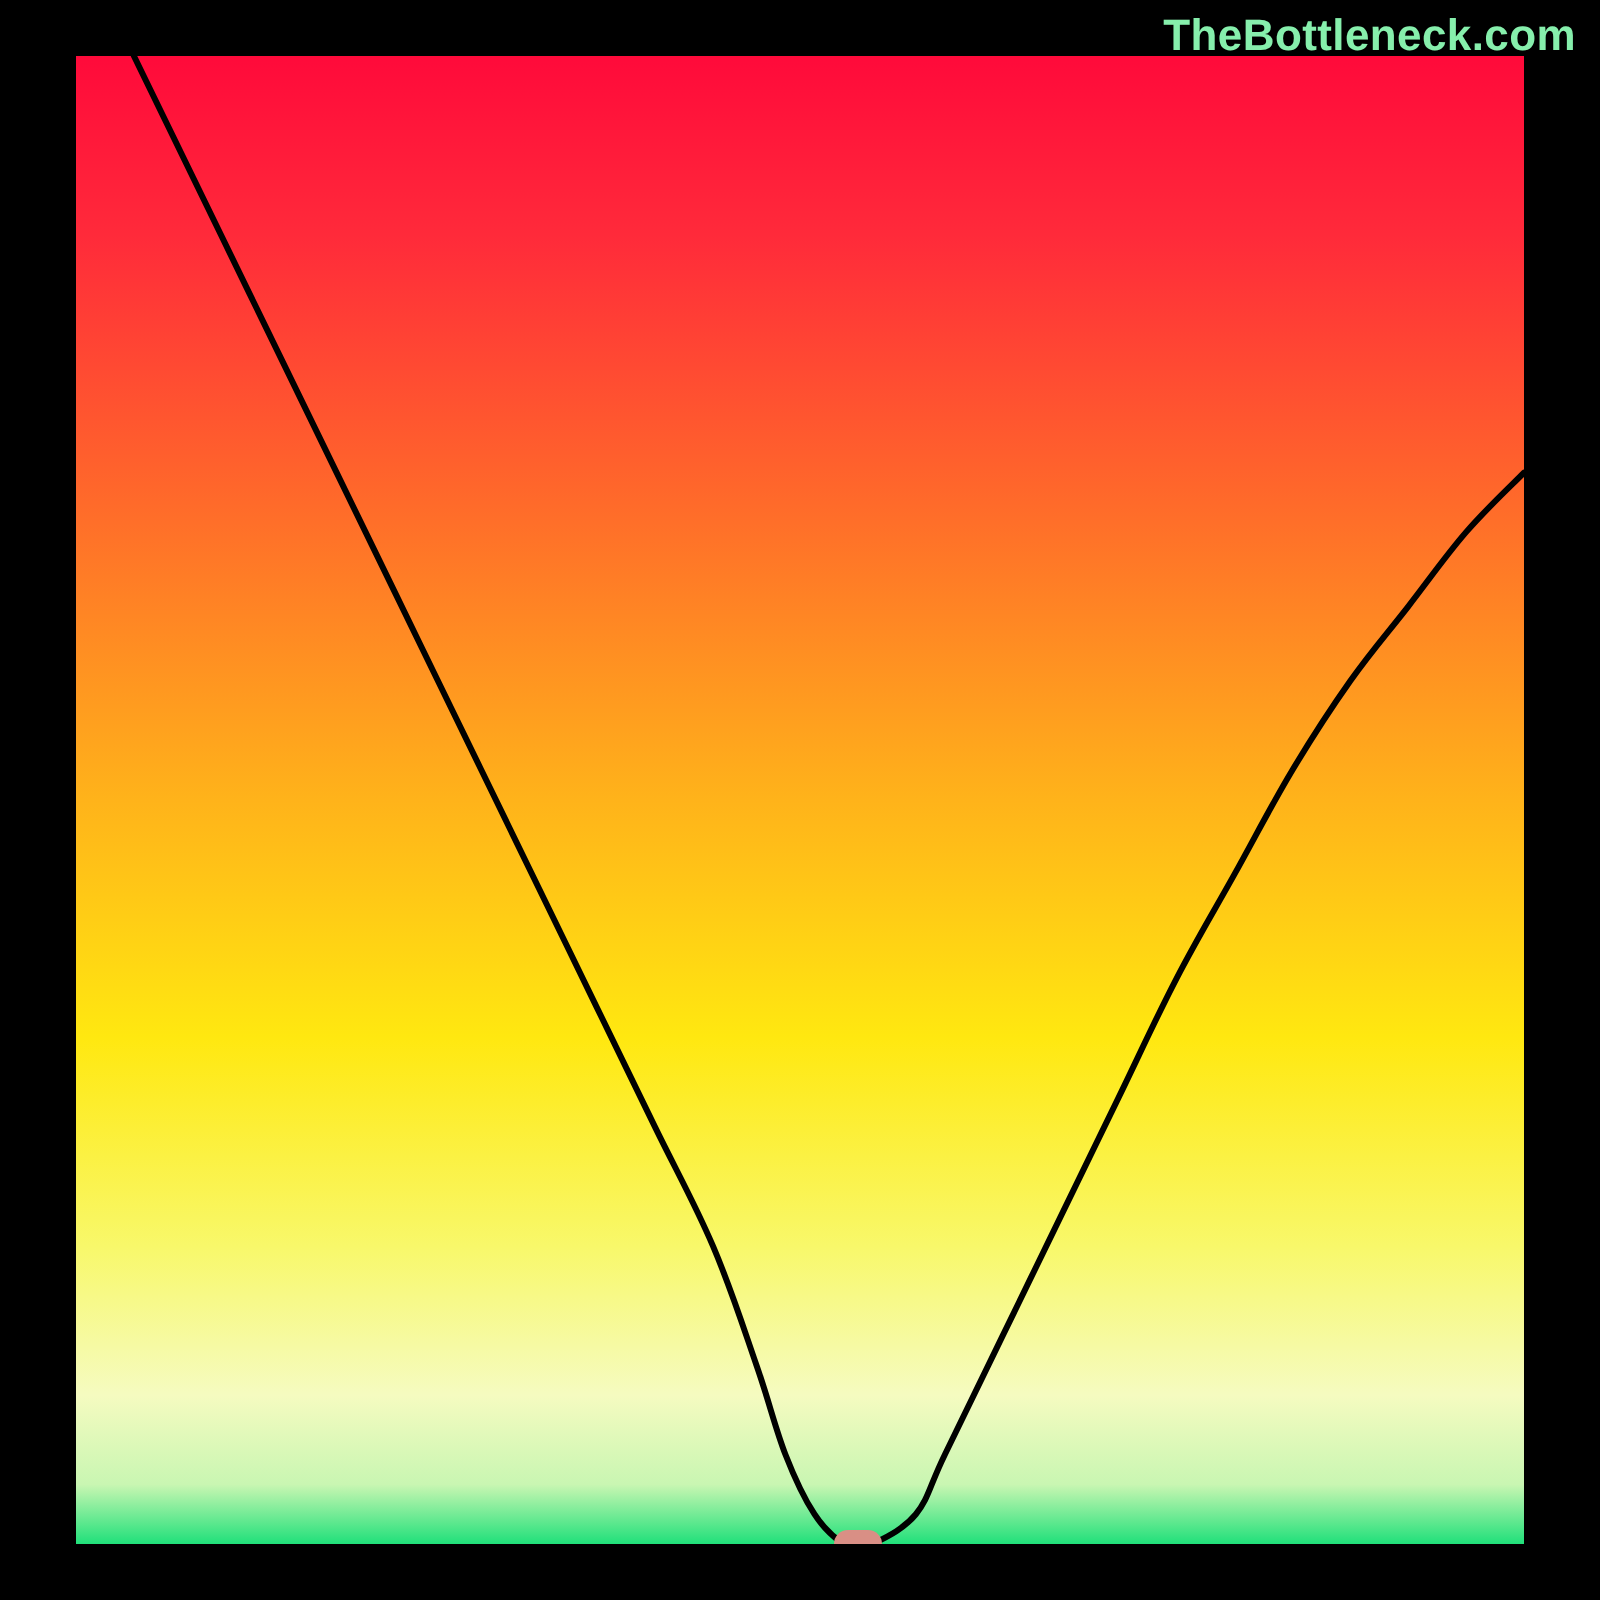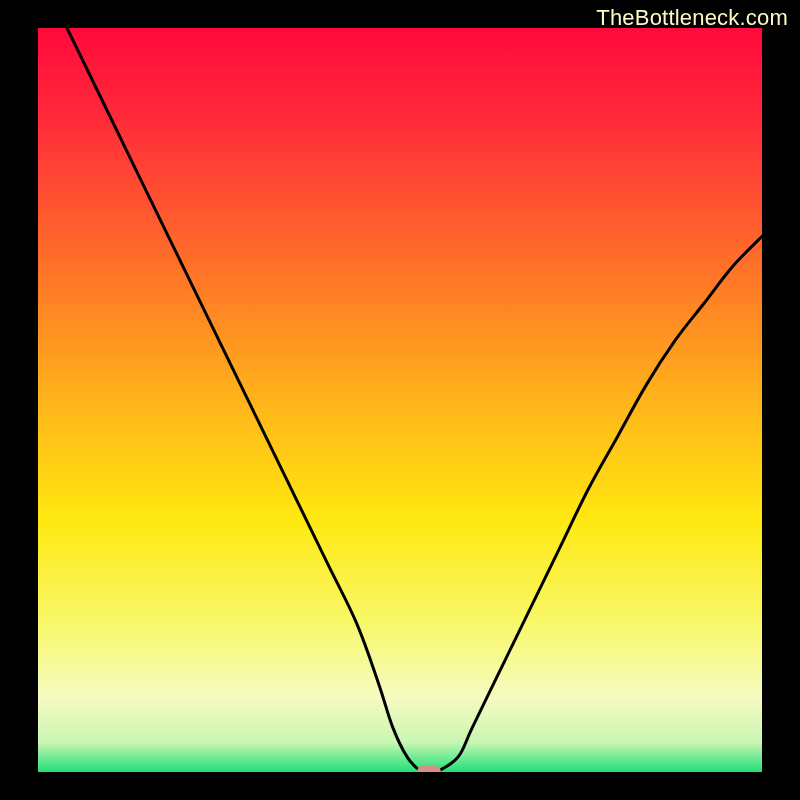--- a/index.html
+++ b/index.html
@@ -9,23 +9,23 @@
     height: 800px;
     background: #000;
     position: relative;
     font-family: Arial, Helvetica, sans-serif;
     overflow: hidden;
   }
   .attribution {
     position: absolute;
     top: 5px;
     right: 12px;
-    color: #fef9c3;
+    color: #86efac;
     font-size: 22px;
-    font-weight: 400;
+    font-weight: 700;
     letter-spacing: 0.2px;
   }
   .plot-area {
     position: absolute;
     left: 38px;
     top: 28px;
     width: 724px;
     height: 744px;
     overflow: hidden;
   }

